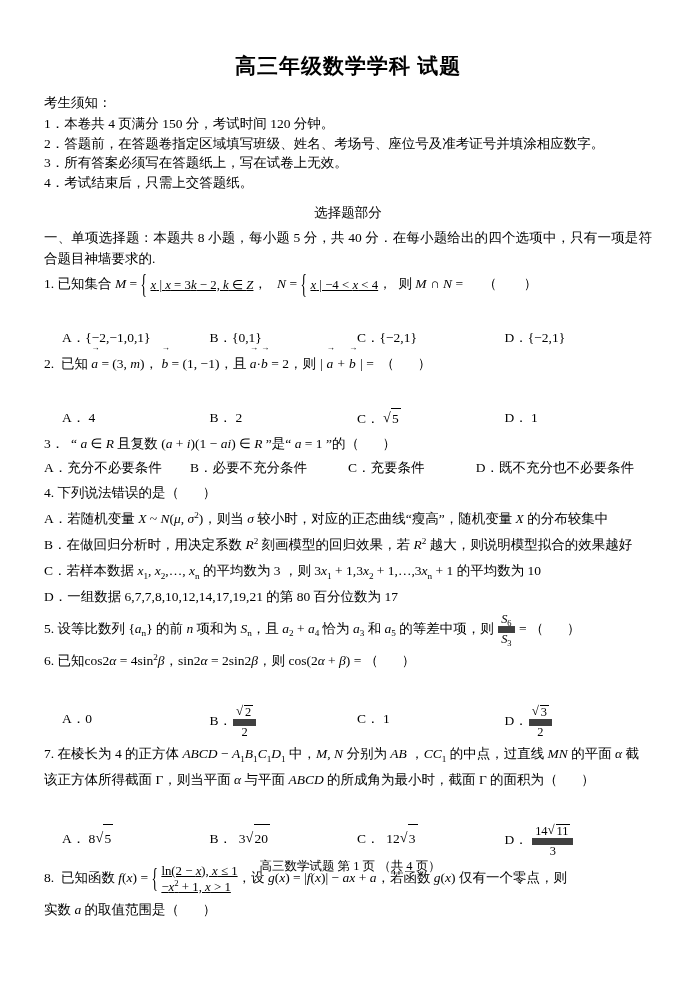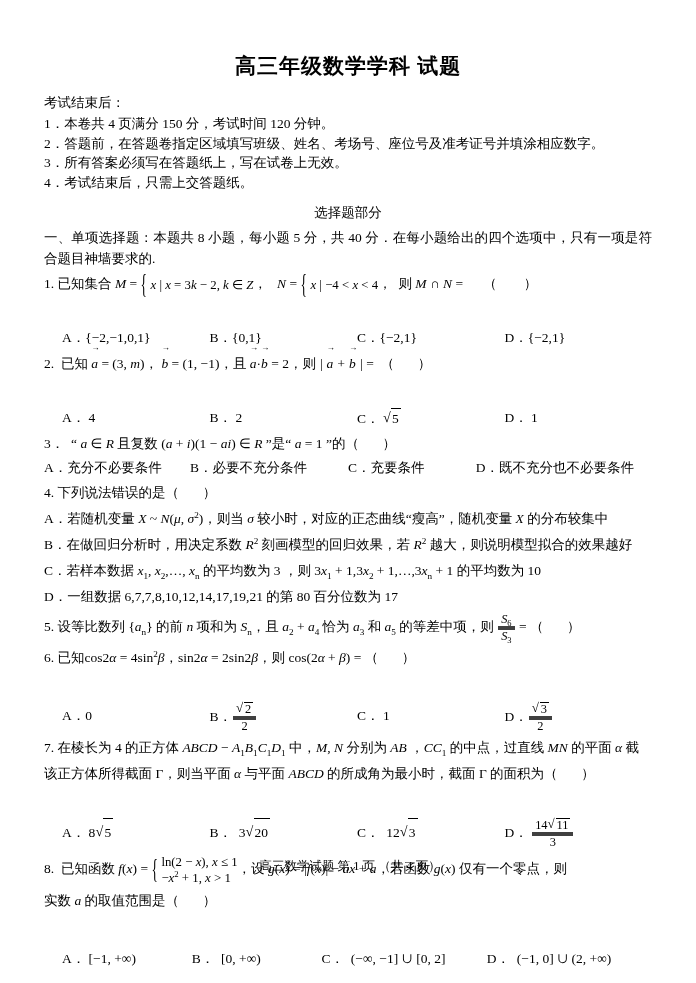--- a/index.html
+++ b/index.html
@@ -68,21 +68,21 @@
   .it { font-style: italic; font-family: "Liberation Serif", serif; }
   
   .frac {
     display: inline-block;
     vertical-align: middle;
     text-align: center;
     font-size: 0.92em;
     line-height: 1.05;
     margin: 0 1px;
   }
-  .frac .num { display: block; padding: 0 3px; border-bottom: 4px solid #404040; }
+  .frac .num { display: block; padding: 0 3px; border-bottom: 7px solid #404040; }
   .frac .den { display: block; padding: 0 3px; }
   .sqrt {
     display: inline-block;
     position: relative;
     padding-left: 8px;
   }
   .sqrt::before {
     content: "\221A";
     position: absolute;
     left: 0;
@@ -119,39 +119,39 @@
     line-height: 1.25;
   }
   .brace::before {
     content: "{";
     position: absolute;
     left: 0;
     top: 50%;
     transform: translateY(-50%) scaleY(2.1);
     font-size: 1.05em;
   }
-  .brace .r { display: block; white-space: nowrap; }
+  .brace .r { display: block; white-space: nowrap; text-decoration: underline; }
   .footer {
     position: absolute;
     left: 4px;
     right: 0;
     bottom: 108px;
     text-align: center;
     font-size: 12.5px;
   }
   .tall { line-height: 2.1; }
 </style>
 </head>
 <body>
 
 <div class="page">
 
   <div class="doc-title">高三年级数学学科  试题</div>
 
-  <div class="notice-head">考试结束后：</div>
+  <div class="notice-head">考生须知：</div>
   <div class="notice-line">1．本卷共 4 页满分 150 分，考试时间 120 分钟。</div>
   <div class="notice-line">2．答题前，在答题卷指定区域填写班级、姓名、考场号、座位号及准考证号并填涂相应数字。</div>
   <div class="notice-line">3．所有答案必须写在答题纸上，写在试卷上无效。</div>
   <div class="notice-line">4．考试结束后，只需上交答题纸。</div>
 
   <div class="section-head">选择题部分</div>
 
   <div class="para">一、单项选择题：本题共 8 小题，每小题 5 分，共 40 分．在每小题给出的四个选项中，只有一项是符合题目神墙要求的.</div>
 
   <div class="qline">
@@ -243,21 +243,15 @@
     <span>8.</span>
     &nbsp;已知函数 <span class="it">f</span>(<span class="it">x</span>) =
     <span class="brace">
       <span class="r">ln(2 − <span class="it">x</span>), <span class="it">x</span> ≤ 1</span>
       <span class="r">−<span class="it">x</span><sup>2</sup> + 1, <span class="it">x</span> &gt; 1</span>
     </span>，设 <span class="it">g</span>(<span class="it">x</span>) = |<span class="it">f</span>(<span class="it">x</span>)| − <span class="it">ax</span> + <span class="it">a</span>，若函数 <span class="it">g</span>(<span class="it">x</span>) 仅有一个零点，则
   </div>
   <div class="qline">
     实数 <span class="it">a</span> 的取值范围是（&nbsp;&nbsp;&nbsp;&nbsp;&nbsp;&nbsp;&nbsp;）
   </div>
-  <div class="opts indent tall">
-    <span style="width:22%">A．&nbsp;[−1, +∞)</span>
-    <span style="width:22%">B．&nbsp;&nbsp;[0, +∞)</span>
-    <span style="width:28%">C．&nbsp;&nbsp;(−∞, −1] ∪ [0, 2]</span>
-    <span style="width:28%">D．&nbsp;&nbsp;(−1, 0] ∪ (2, +∞)</span>
-  </div>
 
   <div class="footer">高三数学试题 第 1 页  （共 4 页）</div>
 </div>
 
 </body></html>

